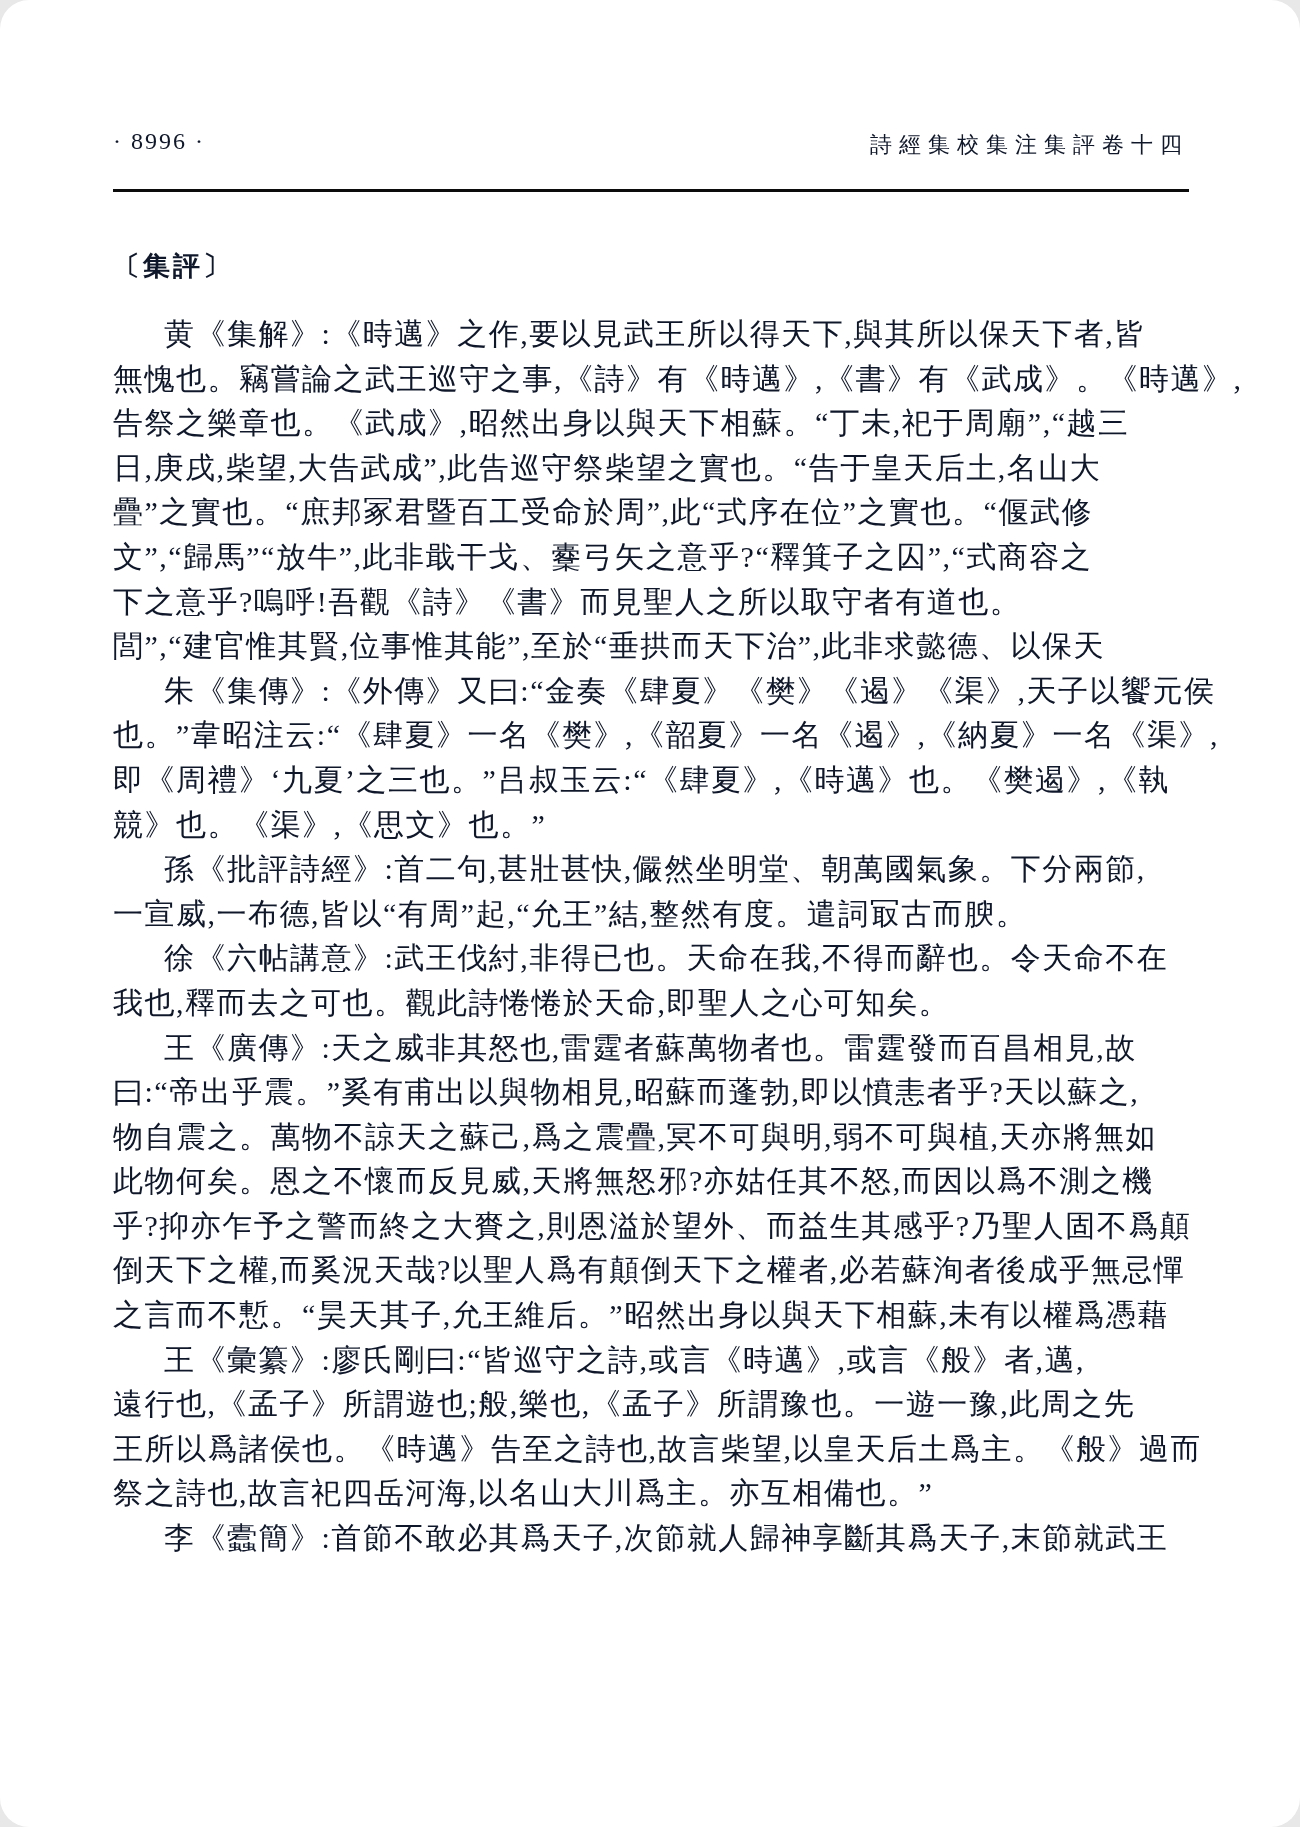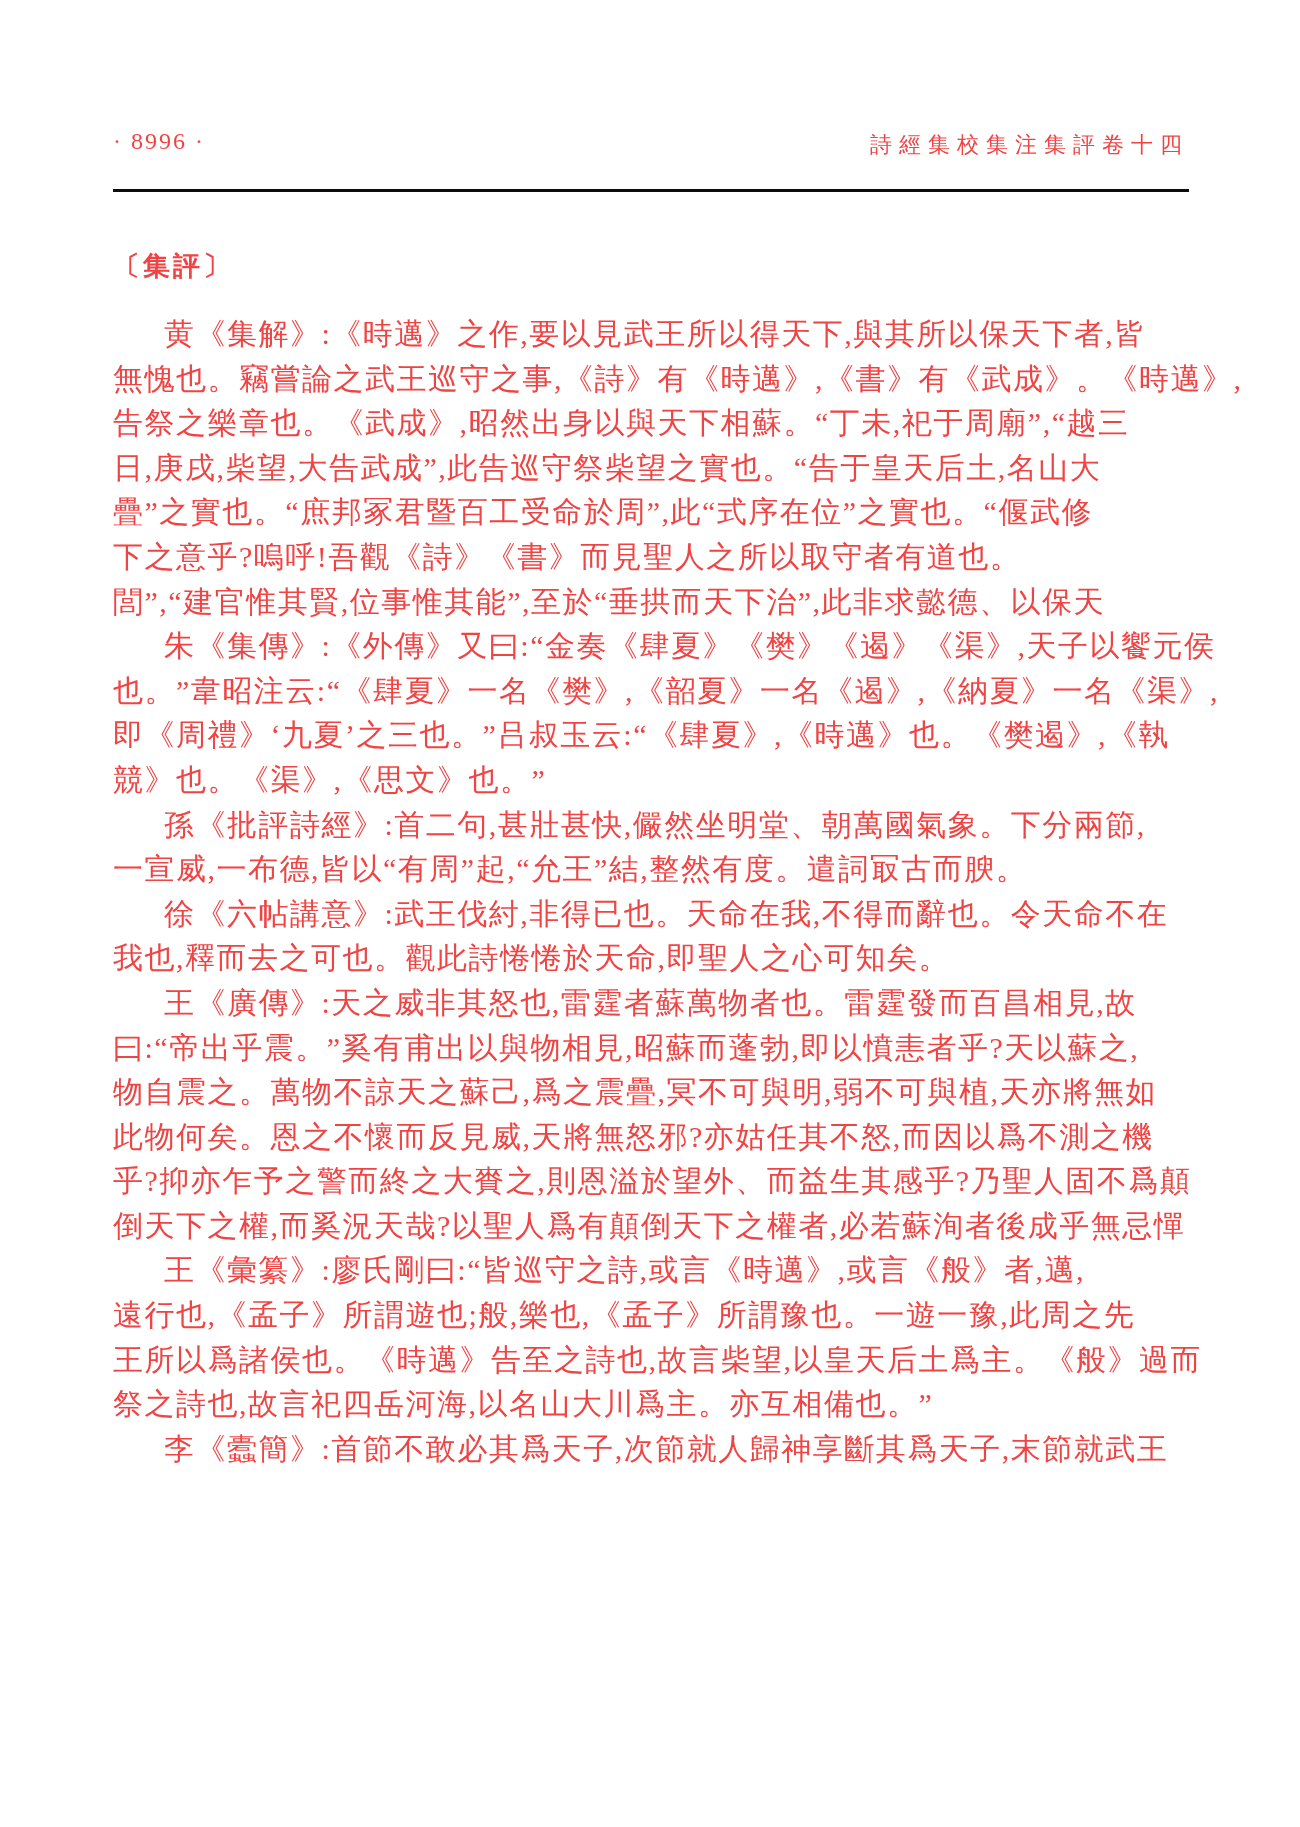--- a/index.html
+++ b/index.html
@@ -2,23 +2,24 @@
 <html><head>
 <meta charset="utf-8">
 <style>
   html,body{margin:0;padding:0;background:#e8e8e8;}
   .page{
     position:relative;
     width:1300px;
     height:1827px;
     margin:0 auto;
     background:#ffffff;
-    color:#ef4444;
+    color:#0f172a;
     font-family:"Liberation Serif","DejaVu Serif",serif;
     overflow:hidden;
+    border-radius:29px;
   }
   .running-header{
     position:absolute;
     top:126px;
     left:113px;
     width:1076px;
     height:34px;
   }
   .page-number{
     position:absolute;
@@ -85,36 +86,38 @@
   <div class="header-rule"></div>
 
   <div class="section-heading">〔集評〕</div>
 
   <div class="body-text">
       <div class="line first">黄《集解》:《時邁》之作,要以見武王所以得天下,與其所以保天下者,皆</div>
       <div class="line">無愧也。竊嘗論之武王巡守之事,《詩》有《時邁》,《書》有《武成》。《時邁》,</div>
       <div class="line">告祭之樂章也。《武成》,昭然出身以與天下相蘇。“丁未,祀于周廟”,“越三</div>
       <div class="line">日,庚戌,柴望,大告武成”,此告巡守祭柴望之實也。“告于皇天后土,名山大</div>
       <div class="line">疊”之實也。“庶邦冢君暨百工受命於周”,此“式序在位”之實也。“偃武修</div>
+      <div class="line">文”,“歸馬”“放牛”,此非戢干戈、櫜弓矢之意乎?“釋箕子之囚”,“式商容之</div>
       <div class="line">下之意乎?嗚呼!吾觀《詩》《書》而見聖人之所以取守者有道也。</div>
       <div class="line">閭”,“建官惟其賢,位事惟其能”,至於“垂拱而天下治”,此非求懿德、以保天</div>
       <div class="line first">朱《集傳》:《外傳》又曰:“金奏《肆夏》《樊》《遏》《渠》,天子以饗元侯</div>
       <div class="line">也。”韋昭注云:“《肆夏》一名《樊》,《韶夏》一名《遏》,《納夏》一名《渠》,</div>
       <div class="line">即《周禮》‘九夏’之三也。”吕叔玉云:“《肆夏》,《時邁》也。《樊遏》,《執</div>
       <div class="line">競》也。《渠》,《思文》也。”</div>
       <div class="line first">孫《批評詩經》:首二句,甚壯甚快,儼然坐明堂、朝萬國氣象。下分兩節,</div>
       <div class="line">一宣威,一布德,皆以“有周”起,“允王”結,整然有度。遣詞冣古而腴。</div>
       <div class="line first">徐《六帖講意》:武王伐紂,非得已也。天命在我,不得而辭也。令天命不在</div>
       <div class="line">我也,釋而去之可也。觀此詩惓惓於天命,即聖人之心可知矣。</div>
       <div class="line first">王《廣傳》:天之威非其怒也,雷霆者蘇萬物者也。雷霆發而百昌相見,故</div>
       <div class="line">曰:“帝出乎震。”奚有甫出以與物相見,昭蘇而蓬勃,即以憤恚者乎?天以蘇之,</div>
       <div class="line">物自震之。萬物不諒天之蘇己,爲之震疊,冥不可與明,弱不可與植,天亦將無如</div>
       <div class="line">此物何矣。恩之不懷而反見威,天將無怒邪?亦姑任其不怒,而因以爲不測之機</div>
       <div class="line">乎?抑亦乍予之警而終之大賚之,則恩溢於望外、而益生其感乎?乃聖人固不爲顛</div>
       <div class="line">倒天下之權,而奚況天哉?以聖人爲有顛倒天下之權者,必若蘇洵者後成乎無忌憚</div>
+      <div class="line">之言而不慙。“昊天其子,允王維后。”昭然出身以與天下相蘇,未有以權爲憑藉</div>
       <div class="line first">王《彙纂》:廖氏剛曰:“皆巡守之詩,或言《時邁》,或言《般》者,邁,</div>
       <div class="line">遠行也,《孟子》所謂遊也;般,樂也,《孟子》所謂豫也。一遊一豫,此周之先</div>
       <div class="line">王所以爲諸侯也。《時邁》告至之詩也,故言柴望,以皇天后土爲主。《般》過而</div>
       <div class="line">祭之詩也,故言祀四岳河海,以名山大川爲主。亦互相備也。”</div>
       <div class="line first">李《蠹簡》:首節不敢必其爲天子,次節就人歸神享斷其爲天子,末節就武王</div>
     </div>
 
 </div>
 
 </body></html>

